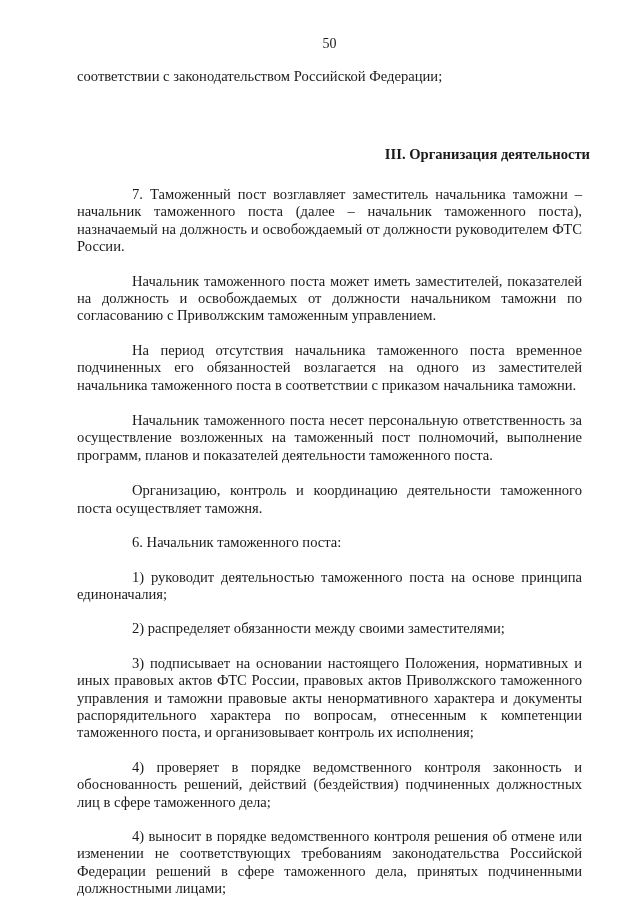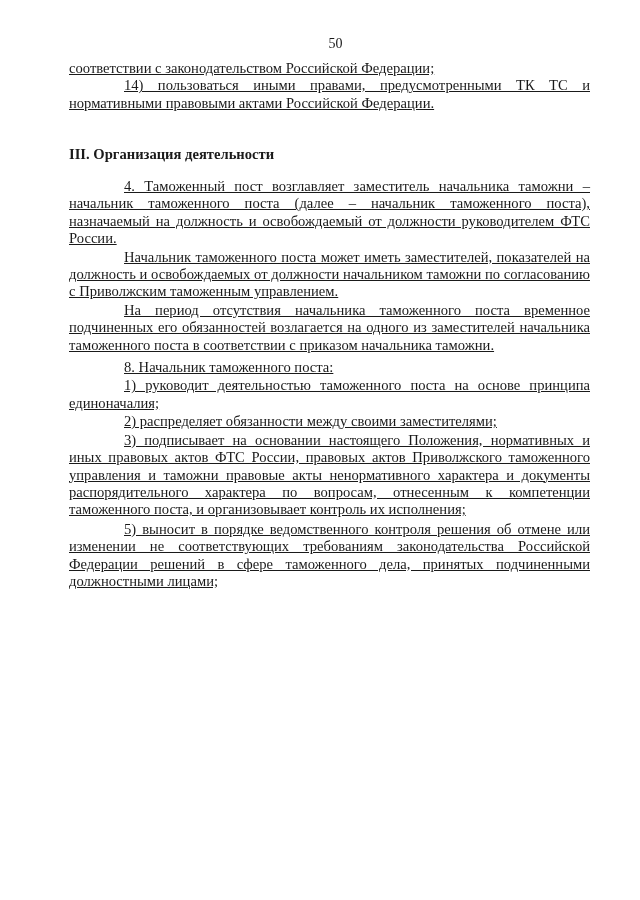--- a/index.html
+++ b/index.html
@@ -16,86 +16,87 @@
       font-family: "Liberation Serif", "DejaVu Serif", serif;
     }
     .page {
       position: absolute;
       left: 69px;
       top: 0;
       width: 521px;
     }
     .page-number {
       position: absolute;
-      left: 6px;
+      left: 0;
       width: 521px;
       top: 35px;
       text-align: center;
       font-size: 14px;
       line-height: 17px;
     }
     .block {
       position: absolute;
       left: 0;
       width: 521px;
       font-size: 14.6px;
       line-height: 17.4px;
     }
     .block p {
-      margin: 0;
+      margin: 8px;
       text-align: justify;
       text-indent: 55px;
-      text-decoration: underline;
     }
     .block p.noindent {
       text-indent: 0;
     }
     .top-block { top: 60px; }
     .heading {
       position: absolute;
       left: 0;
       width: 521px;
       top: 146px;
-      text-align: left;
+      text-align: right;
       font-weight: bold;
       font-size: 14.6px;
       line-height: 17px;
     }
     .main-block { top: 178px; }
     .gap { height: 1px; }
   </style>
 </head>
 <body>
 
 <div class="page">
   <div class="page-number">50</div>
 
   <div class="block top-block">
     <p class="noindent">соответствии с законодательством Российской Федерации;</p>
-    <p>14) пользоваться иными правами, предусмотренными ТК ТС и нормативными правовыми актами Российской Федерации.</p>
   </div>
 
   <div class="heading">III. Организация деятельности</div>
 
   <div class="block main-block">
-    <p>4. Таможенный пост возглавляет заместитель начальника таможни – начальник таможенного поста (далее – начальник таможенного поста), назначаемый на должность и освобождаемый от должности руководителем ФТС России.</p>
+    <p>7. Таможенный пост возглавляет заместитель начальника таможни – начальник таможенного поста (далее – начальник таможенного поста), назначаемый на должность и освобождаемый от должности руководителем ФТС России.</p>
     <div class="gap"></div>
     <p>Начальник таможенного поста может иметь заместителей, показателей на должность и освобождаемых от должности начальником таможни по согласованию с Приволжским таможенным управлением.</p>
     <div class="gap"></div>
     <p>На период отсутствия начальника таможенного поста временное подчиненных его обязанностей возлагается на одного из заместителей начальника таможенного поста в соответствии с приказом начальника таможни.</p>
     <div class="gap"></div>
     <div class="gap"></div>
+    <p>Начальник таможенного поста несет персональную ответственность за осуществление возложенных на таможенный пост полномочий, выполнение программ, планов и показателей деятельности таможенного поста.</p>
     <div class="gap"></div>
     <div class="gap"></div>
+    <p>Организацию, контроль и координацию деятельности таможенного поста осуществляет таможня.</p>
     <div class="gap"></div>
-    <p>8. Начальник таможенного поста:</p>
+    <p>6. Начальник таможенного поста:</p>
     <div class="gap"></div>
     <p>1) руководит деятельностью таможенного поста на основе принципа единоначалия;</p>
     <div class="gap"></div>
     <p>2) распределяет обязанности между своими заместителями;</p>
     <div class="gap"></div>
     <p>3) подписывает на основании настоящего Положения, нормативных и иных правовых актов ФТС России, правовых актов Приволжского таможенного управления и таможни правовые акты ненормативного характера и документы распорядительного характера по вопросам, отнесенным к компетенции таможенного поста, и организовывает контроль их исполнения;</p>
     <div class="gap"></div>
+    <p>4) проверяет в порядке ведомственного контроля законность и обоснованность решений, действий (бездействия) подчиненных должностных лиц в сфере таможенного дела;</p>
     <div class="gap"></div>
-    <p>5) выносит в порядке ведомственного контроля решения об отмене или изменении не соответствующих требованиям законодательства Российской Федерации решений в сфере таможенного дела, принятых подчиненными должностными лицами;</p>
+    <p>4) выносит в порядке ведомственного контроля решения об отмене или изменении не соответствующих требованиям законодательства Российской Федерации решений в сфере таможенного дела, принятых подчиненными должностными лицами;</p>
     <div class="gap"></div>
   </div>
 </div>
 
 </body></html>

